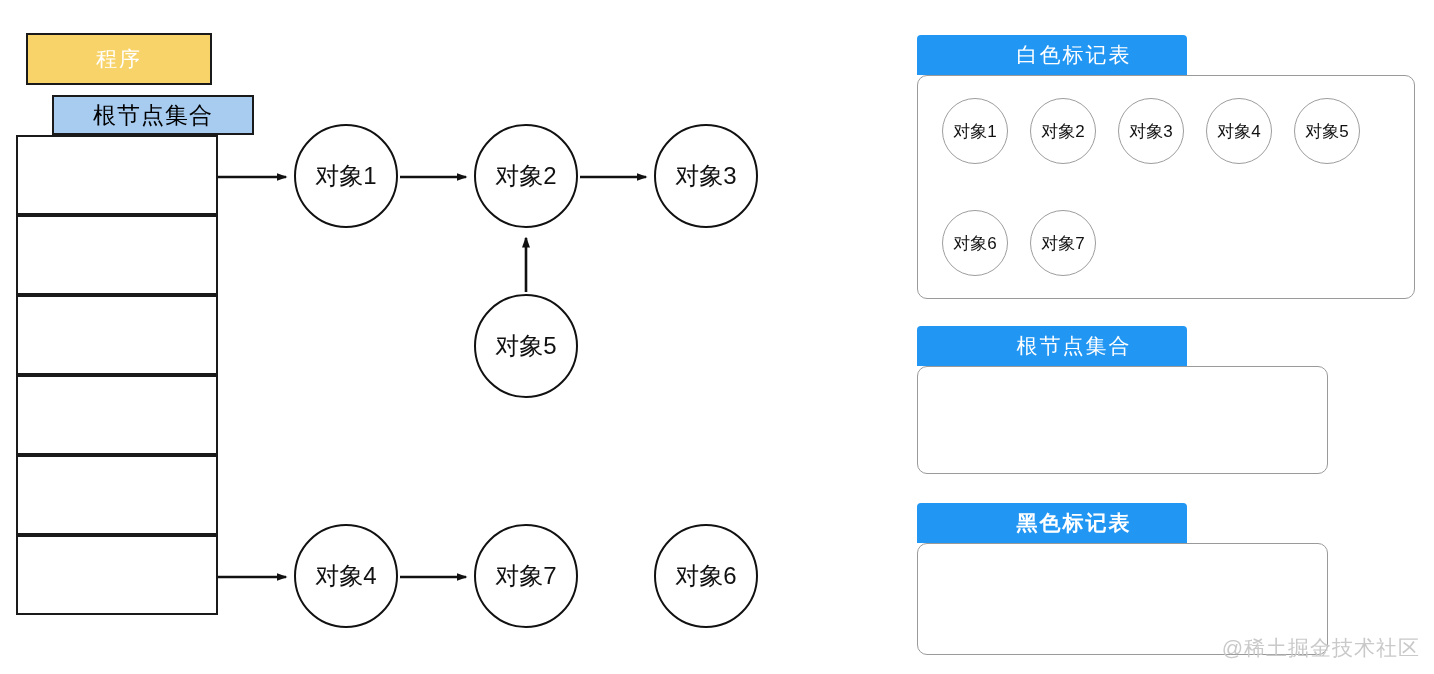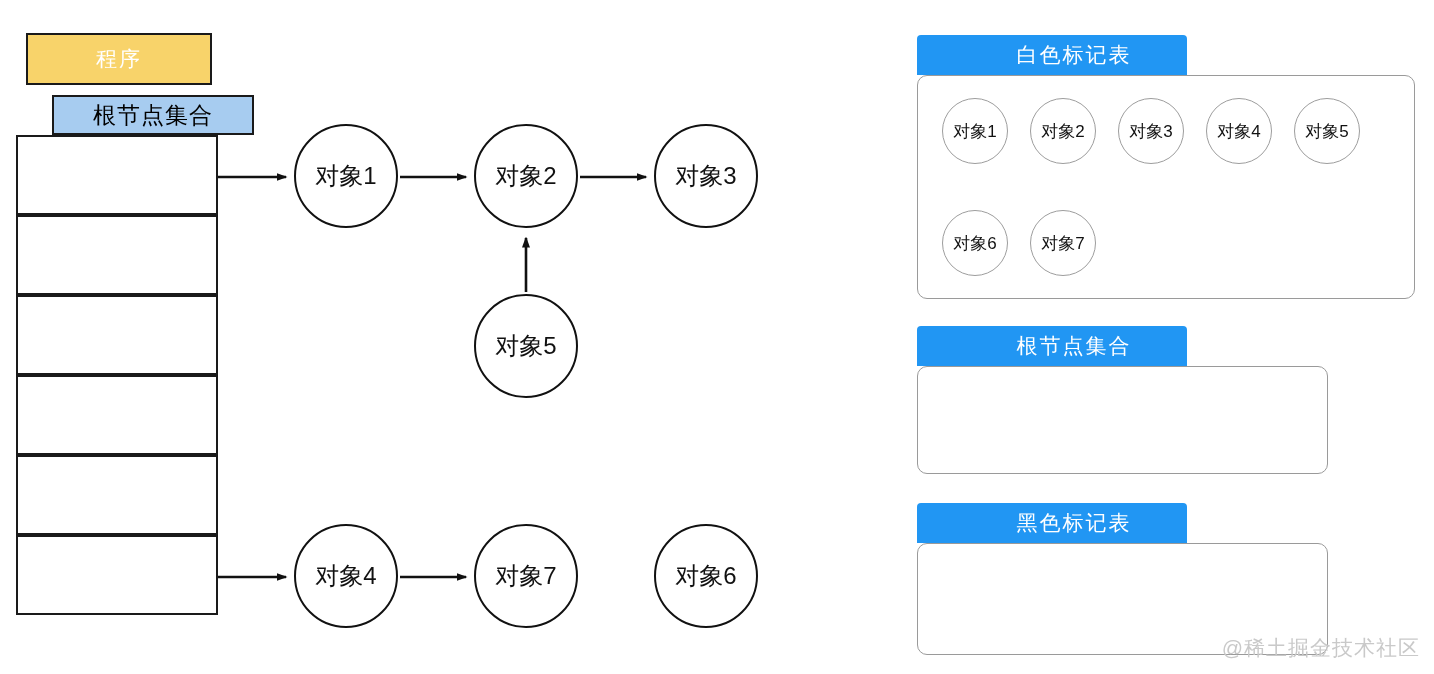--- a/index.html
+++ b/index.html
@@ -122,18 +122,18 @@
     <div class="mini" style="left:200px;top:22px;">对象3</div>
     <div class="mini" style="left:288px;top:22px;">对象4</div>
     <div class="mini" style="left:376px;top:22px;">对象5</div>
     <div class="mini" style="left:24px;top:134px;">对象6</div>
     <div class="mini" style="left:112px;top:134px;">对象7</div>
   </div>
 
   <div class="panel-tab" style="left:917px;top:326px;width:226px;">根节点集合</div>
   <div class="panel-body" style="left:917px;top:366px;width:411px;height:108px;"></div>
 
-  <div class="panel-tab" style="left:917px;top:503px;width:226px;">黑色标记表</div>
+  <div class="panel-tab" style="left:917px;top:503px;width:226px;font-weight:bold;">黑色标记表</div>
   <div class="panel-body" style="left:917px;top:543px;width:411px;height:112px;"></div>
 
   <div class="watermark">@稀土掘金技术社区</div>
 
 </div>
 
 </body></html>

